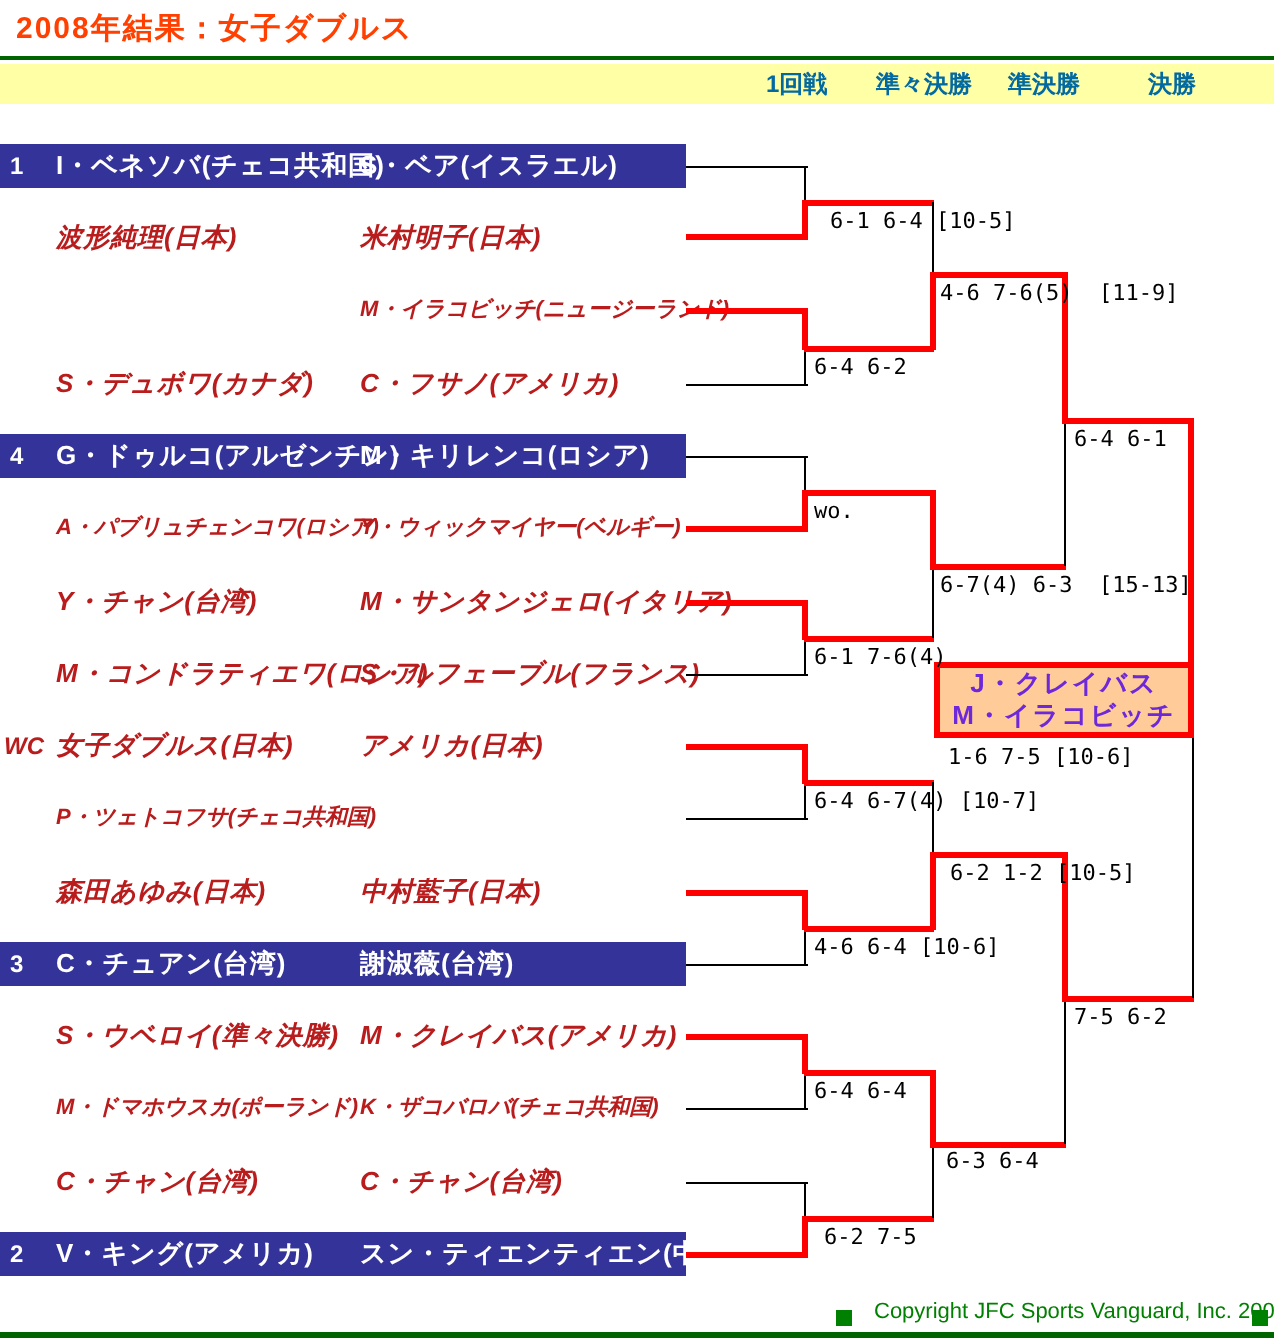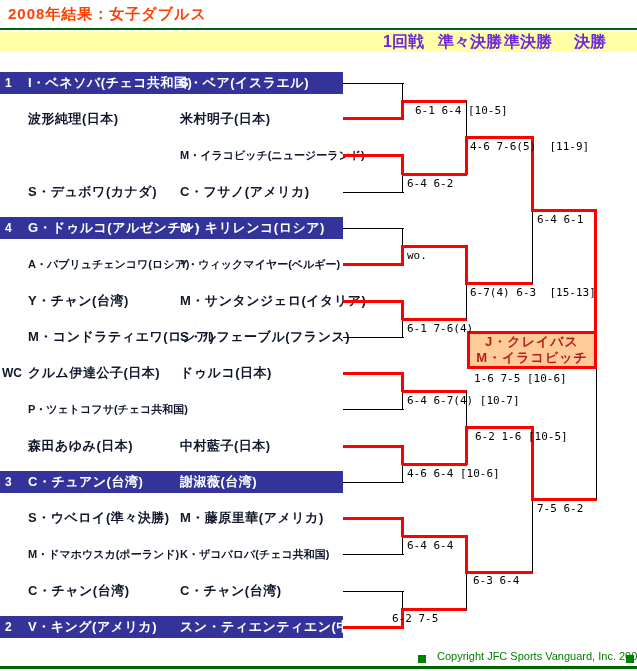--- a/index.html
+++ b/index.html
@@ -1,37 +1,37 @@
 <!DOCTYPE html>
 <html><head>
 <meta charset="utf-8">
 <style>
   html,body{margin:0;padding:0;background:#fff;}
   .page{position:relative;width:637px;height:671px;background:#fff;overflow:hidden;
         font-family:"Liberation Sans","DejaVu Sans",sans-serif;}
   .title{position:absolute;left:8px;top:5px;font-size:15px;font-weight:bold;color:#ff4000;letter-spacing:1px;white-space:nowrap;}
   .hr-green{position:absolute;left:0;top:28px;width:637px;height:2px;background:#006400;}
   .roundbar{position:absolute;left:0;top:32px;width:637px;height:20px;background:#ffffa6;}
-  .roundbar span{position:absolute;top:0;line-height:20px;font-size:16px;font-weight:bold;color:#6d28d9;white-space:nowrap;}
+  .roundbar span{position:absolute;top:0;line-height:20px;font-size:12px;font-weight:bold;color:#0369a1;white-space:nowrap;}
   .row{position:absolute;left:0;width:343px;height:22px;}
   .row .seed{position:absolute;left:5px;top:0;line-height:22px;font-size:12px;font-weight:bold;}
   .row .n1{position:absolute;left:28px;top:0;line-height:22px;font-size:13px;font-weight:bold;white-space:nowrap;letter-spacing:0.5px;}
   .row .n2{position:absolute;left:180px;top:0;line-height:22px;font-size:13px;font-weight:bold;white-space:nowrap;letter-spacing:0.5px;}
   .row.seeded{background:#333399;color:#ffffff;}
-  .row.plain{color:#0f172a;}
+  .row.plain{color:#b91c1c;font-style:italic;}
   .small{font-size:11px !important;letter-spacing:0 !important;}
   .lb{position:absolute;height:1px;background:#000;}
   .lr{position:absolute;height:3px;background:#ff0000;}
   .vb{position:absolute;width:1px;background:#000;}
   .vr{position:absolute;width:3px;background:#ff0000;}
   .score{position:absolute;font-family:"DejaVu Sans Mono","Liberation Mono",monospace;
          font-size:11px;color:#000;white-space:pre;}
   .champ{position:absolute;left:467px;top:331px;width:124px;height:32px;background:#ffcc99;
          border:3px solid #ff0000;text-align:center;}
-  .champ div{line-height:16px;font-size:13px;font-weight:bold;color:#b91c1c;letter-spacing:1px;white-space:nowrap;}
+  .champ div{line-height:16px;font-size:13px;font-weight:bold;color:#6d28d9;letter-spacing:1px;white-space:nowrap;}
   .sq{position:absolute;width:8px;height:8px;background:#008000;}
   .copy{position:absolute;left:437px;top:650px;font-size:11px;color:#008000;white-space:nowrap;}
   .footline{position:absolute;left:0;top:666px;width:637px;height:3px;background:#006400;}
 </style>
 </head>
 <body>
 
 <div class="page">
 
   <div class="title">2008年結果：女子ダブルス</div>
@@ -71,38 +71,38 @@
   <div class="row plain" style="top:290px">
     <span class="n1">Y・チャン(台湾)</span>
     <span class="n2">M・サンタンジェロ(イタリア)</span>
   </div>
   <div class="row plain" style="top:326px">
     <span class="n1">M・コンドラティエワ(ロシア)</span>
     <span class="n2">S・ルフェーブル(フランス)</span>
   </div>
   <div class="row plain" style="top:362px">
     <span class="seed" style="left:2px">WC</span>
-    <span class="n1">クルム伊達公子(日本)</span>
-    <span class="n2">ドゥルコ(日本)</span>
+    <span class="n1">女子ダブルス(日本)</span>
+    <span class="n2">アメリカ(日本)</span>
   </div>
   <div class="row plain" style="top:398px">
     <span class="n1 small">P・ツェトコフサ(チェコ共和国)</span>
   </div>
   <div class="row plain" style="top:435px">
     <span class="n1">森田あゆみ(日本)</span>
     <span class="n2">中村藍子(日本)</span>
   </div>
   <div class="row seeded" style="top:471px">
     <span class="seed">3</span>
     <span class="n1">C・チュアン(台湾)</span>
     <span class="n2">謝淑薇(台湾)</span>
   </div>
   <div class="row plain" style="top:507px">
     <span class="n1">S・ウベロイ(準々決勝)</span>
-    <span class="n2">M・藤原里華(アメリカ)</span>
+    <span class="n2">M・クレイバス(アメリカ)</span>
   </div>
   <div class="row plain" style="top:543px">
     <span class="n1 small">M・ドマホウスカ(ポーランド)</span>
     <span class="n2 small">K・ザコバロバ(チェコ共和国)</span>
   </div>
   <div class="row plain" style="top:580px">
     <span class="n1">C・チャン(台湾)</span>
     <span class="n2">C・チャン(台湾)</span>
   </div>
   <div class="row seeded" style="top:616px">
@@ -184,24 +184,24 @@
     <div>M・イラコビッチ</div>
   </div>
 
   <div class="score" style="left:415px;top:104px">6-1 6-4 [10-5]</div>
   <div class="score" style="left:407px;top:177px">6-4 6-2</div>
   <div class="score" style="left:407px;top:249px">wo.</div>
   <div class="score" style="left:407px;top:322px">6-1 7-6(4)</div>
   <div class="score" style="left:407px;top:394px">6-4 6-7(4) [10-7]</div>
   <div class="score" style="left:407px;top:467px">4-6 6-4 [10-6]</div>
   <div class="score" style="left:407px;top:539px">6-4 6-4</div>
-  <div class="score" style="left:392px;top:612px">6-2 7-5</div>
+  <div class="score" style="left:412px;top:612px">6-2 7-5</div>
   <div class="score" style="left:470px;top:140px">4-6 7-6(5)  [11-9]</div>
   <div class="score" style="left:470px;top:286px">6-7(4) 6-3  [15-13]</div>
-  <div class="score" style="left:475px;top:430px">6-2 1-6 [10-5]</div>
+  <div class="score" style="left:475px;top:430px">6-2 1-2 [10-5]</div>
   <div class="score" style="left:473px;top:574px">6-3 6-4</div>
   <div class="score" style="left:537px;top:213px">6-4 6-1</div>
   <div class="score" style="left:537px;top:502px">7-5 6-2</div>
   <div class="score" style="left:474px;top:372px">1-6 7-5 [10-6]</div>
 
   <div class="sq" style="left:418px;top:655px"></div>
   <div class="copy">Copyright JFC Sports Vanguard, Inc. 2008</div>
   <div class="sq" style="left:626px;top:655px"></div>
   <div class="footline"></div>
 

